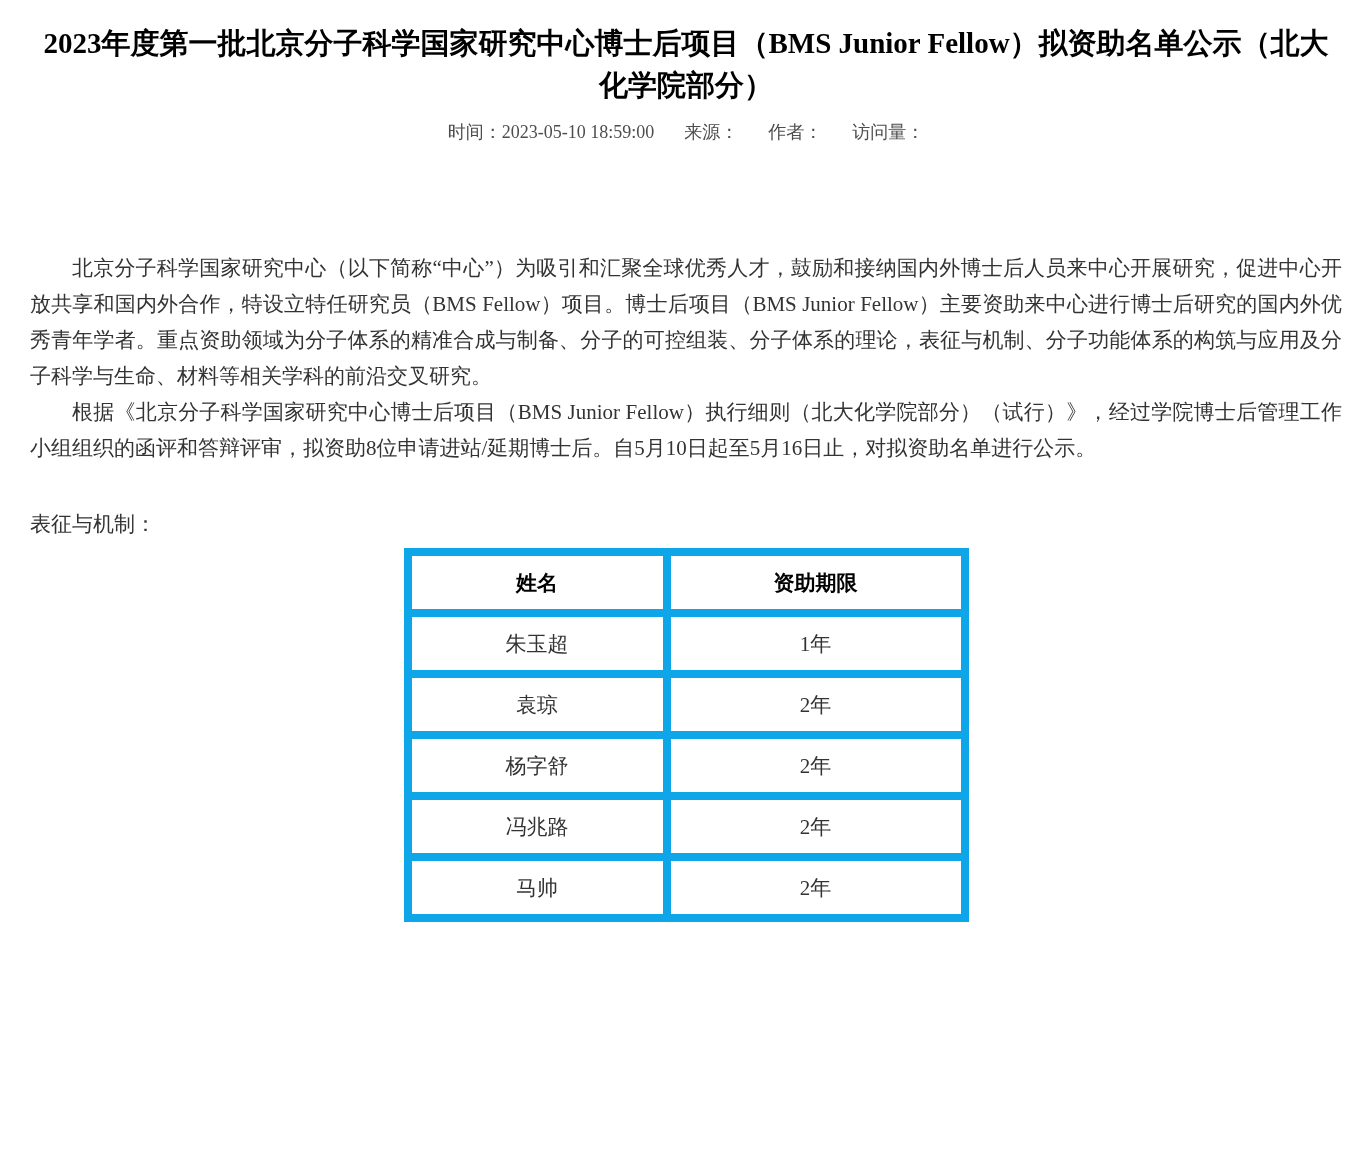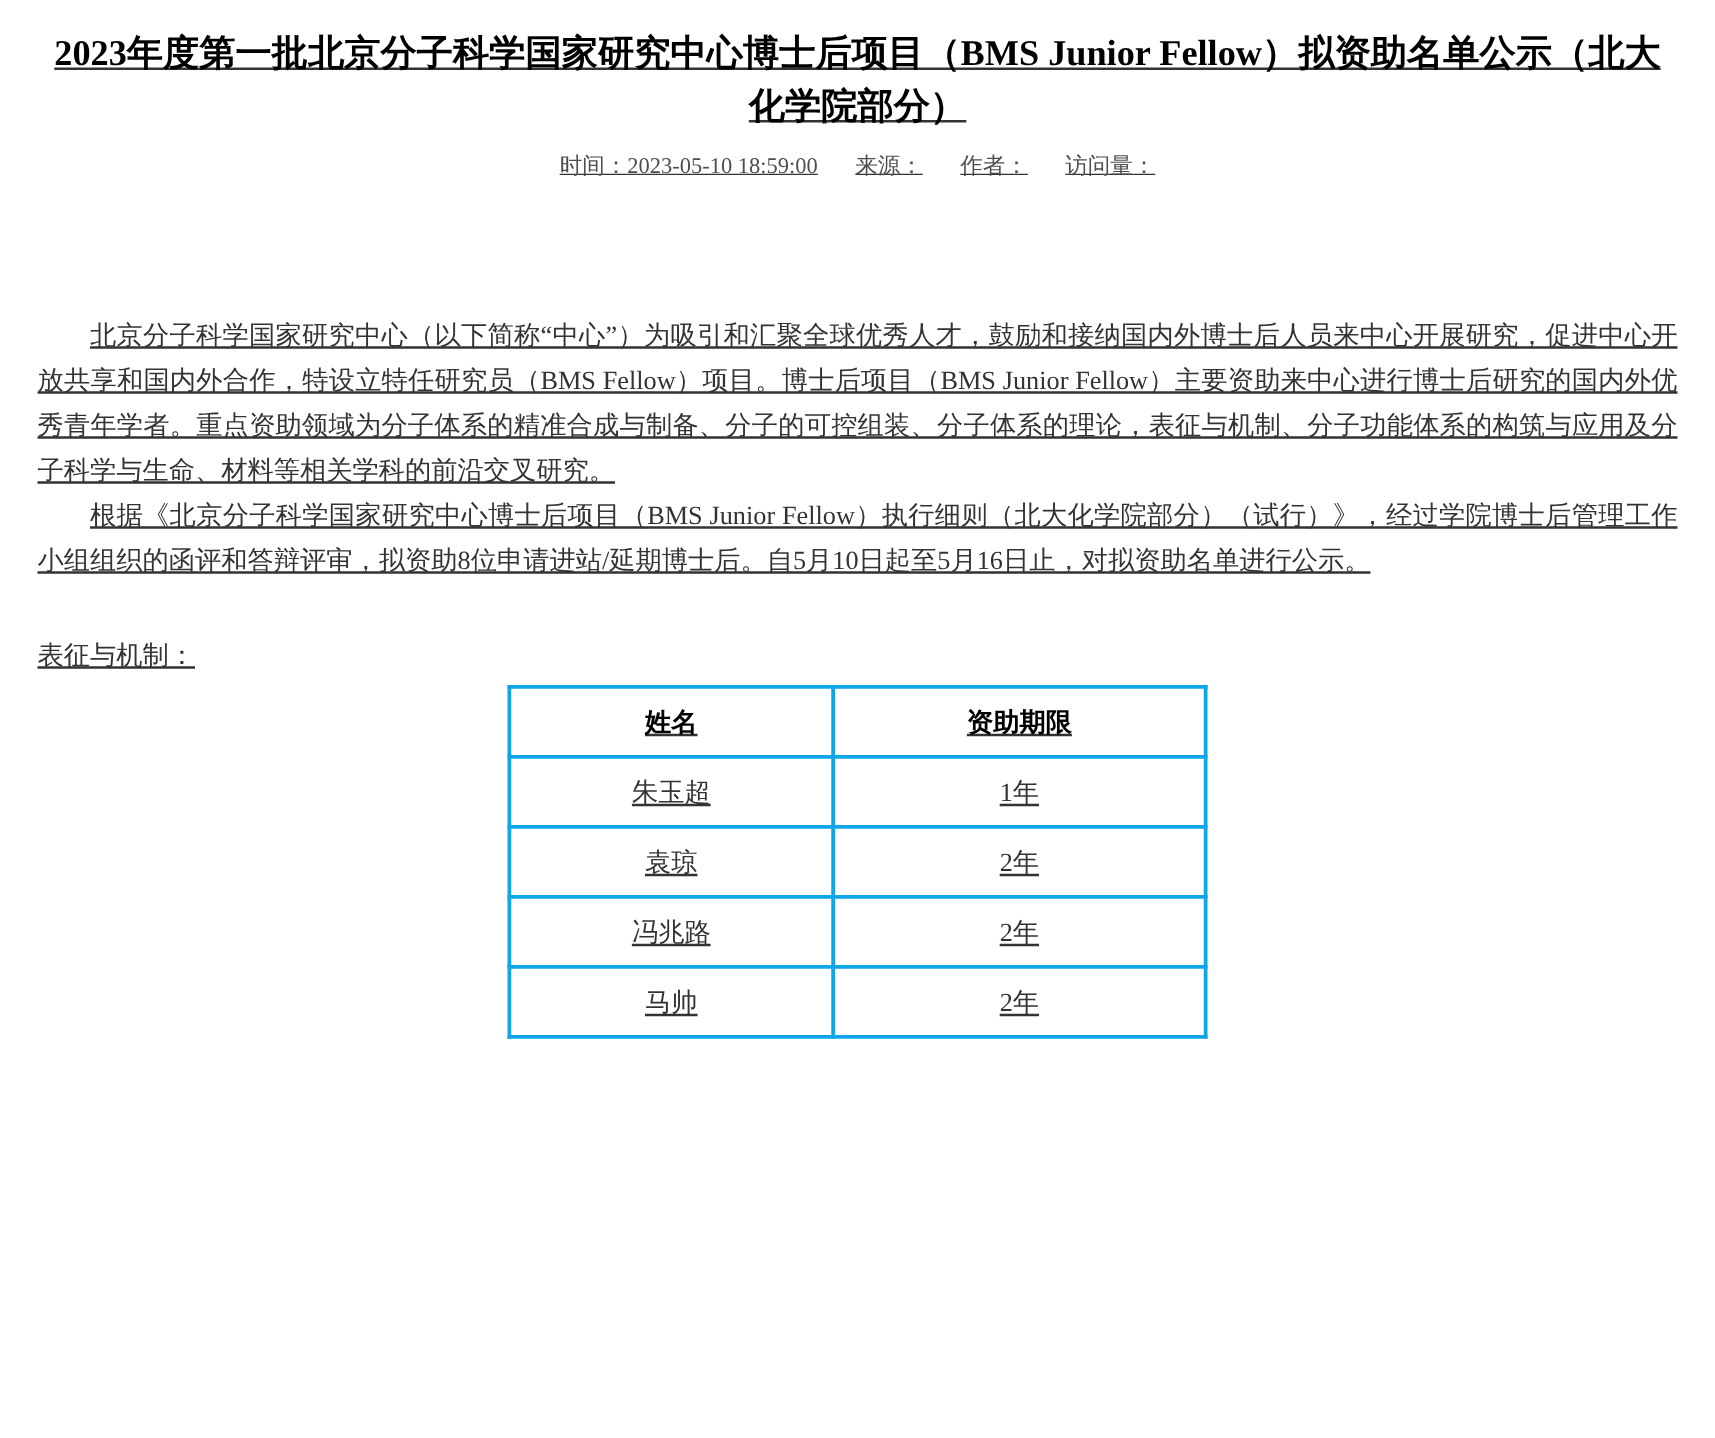--- a/index.html
+++ b/index.html
@@ -10,21 +10,20 @@
     width: 1372px;
     height: 1150px;
     background: #ffffff;
     font-family: "Liberation Serif", "DejaVu Serif", serif;
     color: #333333;
     overflow: hidden;
   }
   .page {
     box-sizing: border-box;
     padding: 0 30px;
-    text-decoration: underline;
   }
   .title {
     margin: 22px auto 0;
     max-width: 1305px;
     text-align: center;
     font-size: 29px;
     line-height: 42px;
     font-weight: 700;
     color: #000000;
   }
@@ -54,21 +53,21 @@
     text-indent: 0;
   }
   table.funding-table {
     margin: 6px auto 0;
     border-collapse: collapse;
     table-layout: fixed;
     width: 557px;
   }
   table.funding-table th,
   table.funding-table td {
-    border: 3px solid #0ea5e9;
+    border: 8px solid #0ea5e9;
     height: 53px;
     padding: 0;
     text-align: center;
     vertical-align: middle;
     font-size: 21px;
     color: #333333;
   }
   table.funding-table th {
     font-weight: 700;
     color: #000000;
@@ -107,20 +106,24 @@
       <tbody>
         <tr>
           <td>朱玉超</td>
           <td>1年</td>
         </tr>
         <tr>
           <td>袁琼</td>
           <td>2年</td>
         </tr>
         <tr>
+          <td>杨字舒</td>
+          <td>2年</td>
+        </tr>
+        <tr>
           <td>冯兆路</td>
           <td>2年</td>
         </tr>
         <tr>
           <td>马帅</td>
           <td>2年</td>
         </tr>
       </tbody>
     </table>
   </div>

